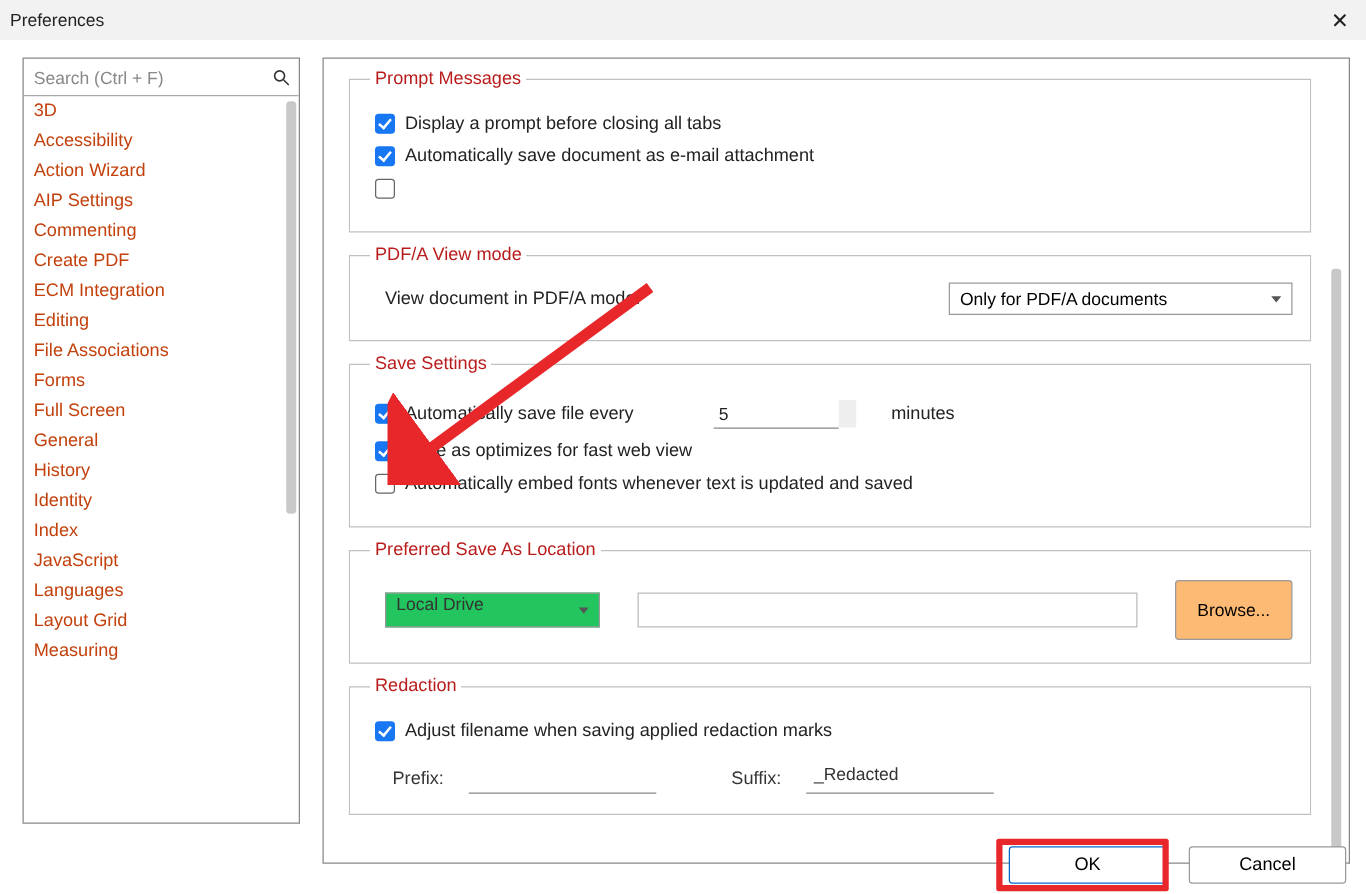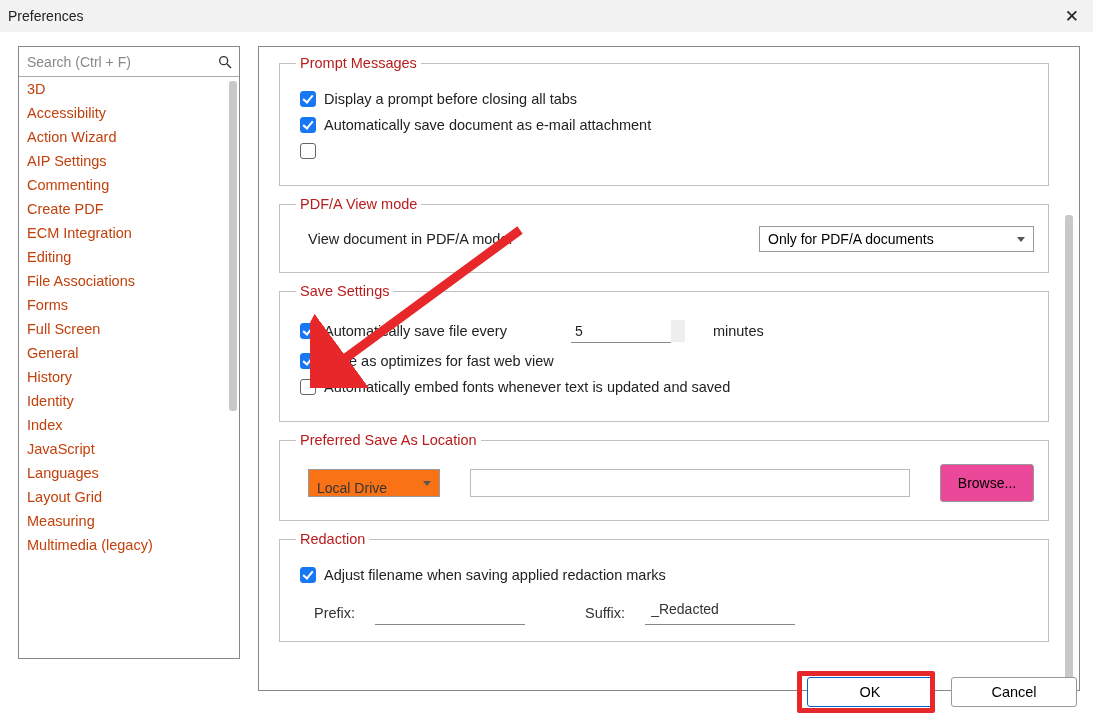--- a/index.html
+++ b/index.html
@@ -26,24 +26,24 @@
   .chk { width:16px; height:16px; border:1.5px solid #666; border-radius:3px; margin-right:8px; display:inline-flex; align-items:center; justify-content:center; flex-shrink:0; background:#fff;}
   .chk.checked { background:#1877f2; border-color:#1877f2; }
   .chk.checked::after { content:""; display:block; width:4px; height:8px; border:solid #fff; border-width:0 2px 2px 0; transform:rotate(40deg); margin-top:-2px;}
   .pdfa-row { display:flex; align-items:center; padding:4px 0 4px 8px;}
   .pdfa-label { font-size:14.5px; color:#222; }
   .pdfa-select { margin-left:auto; width:275px; height:26px; border:1px solid #999; display:flex; align-items:center; padding:0 8px; font-size:14px; background:#fff; position:relative;}
   .pdfa-select::after { content:""; position:absolute; right:8px; top:10px; width:0; height:0; border-left:4px solid transparent; border-right:4px solid transparent; border-top:5px solid #555;}
   .save-num { width:100px; height:24px; border:none; border-bottom:1px solid #888; margin:0 28px 0 64px; font-size:14px; padding:0 4px; display:flex; align-items:center;}
   .save-spin { width:14px; height:22px; background:#eee; margin-left:-28px; margin-right:28px;}
   .loc-row { display:flex; align-items:center; gap:30px; padding:6px 0 2px 8px;}
-  .loc-select { width:132px; height:28px; border:1px solid #999; display:flex; align-items:flex-end; padding:0 8px; font-size:14px; background:#f97316; position:relative; color:#333;}
+  .loc-select { width:172px; height:28px; border:1px solid #999; display:flex; align-items:flex-start; padding:0 8px; font-size:14px; background:#22c55e; position:relative; color:#333;}
   .loc-select::after { content:""; position:absolute; right:8px; top:11px; width:0; height:0; border-left:4px solid transparent; border-right:4px solid transparent; border-top:5px solid #555;}
   .loc-path-input { flex:1; height:28px; border:1px solid #bbb; background:#fff;}
-  .browse-btn { width:94px; height:38px; border:1px solid #999; border-radius:3px; background:#ec4899; font-size:14px; display:flex; align-items:center; justify-content:center; cursor:pointer;}
+  .browse-btn { width:94px; height:48px; border:1px solid #999; border-radius:3px; background:#fdba74; font-size:14px; display:flex; align-items:center; justify-content:center; cursor:pointer;}
   .redact-row { display:flex; align-items:center; gap:20px; padding:8px 0 0 14px; font-size:14.5px; color:#333;}
   .text-input { width:150px; height:24px; border:none; border-bottom:1px solid #888; padding:0 6px; font-size:14px;}
   .footer-btns { position:absolute; right:16px; bottom:8px; display:flex; gap:18px;}
   .btn { width:126px; height:30px; border:1px solid #999; border-radius:3px; background:#fff; font-size:14.5px; display:flex; align-items:center; justify-content:center; cursor:pointer;}
   .btn.ok { border:1.5px solid #0066cc;}
   .ok-highlight { position:absolute; right:158px; bottom:2px; width:138px; height:42px; border:5px solid #e8272a; border-radius:2px; pointer-events:none;}
   
   .arrow { position:absolute; pointer-events:none; }
 </style>
 </head>
@@ -78,21 +78,20 @@
         <div class="cat-item">Forms</div>
         <div class="cat-item">Full Screen</div>
         <div class="cat-item">General</div>
         <div class="cat-item">History</div>
         <div class="cat-item">Identity</div>
         <div class="cat-item">Index</div>
         <div class="cat-item">JavaScript</div>
         <div class="cat-item">Languages</div>
         <div class="cat-item">Layout Grid</div>
         <div class="cat-item">Measuring</div>
-        <div class="cat-item">Multimedia (legacy)</div>
       </div>
   </div>
 
   <div class="content">
     <div class="content-scroll"></div>
     <div class="content-inner">
 
       <fieldset class="group">
         <legend>Prompt Messages</legend>
         <div class="opt-row">

